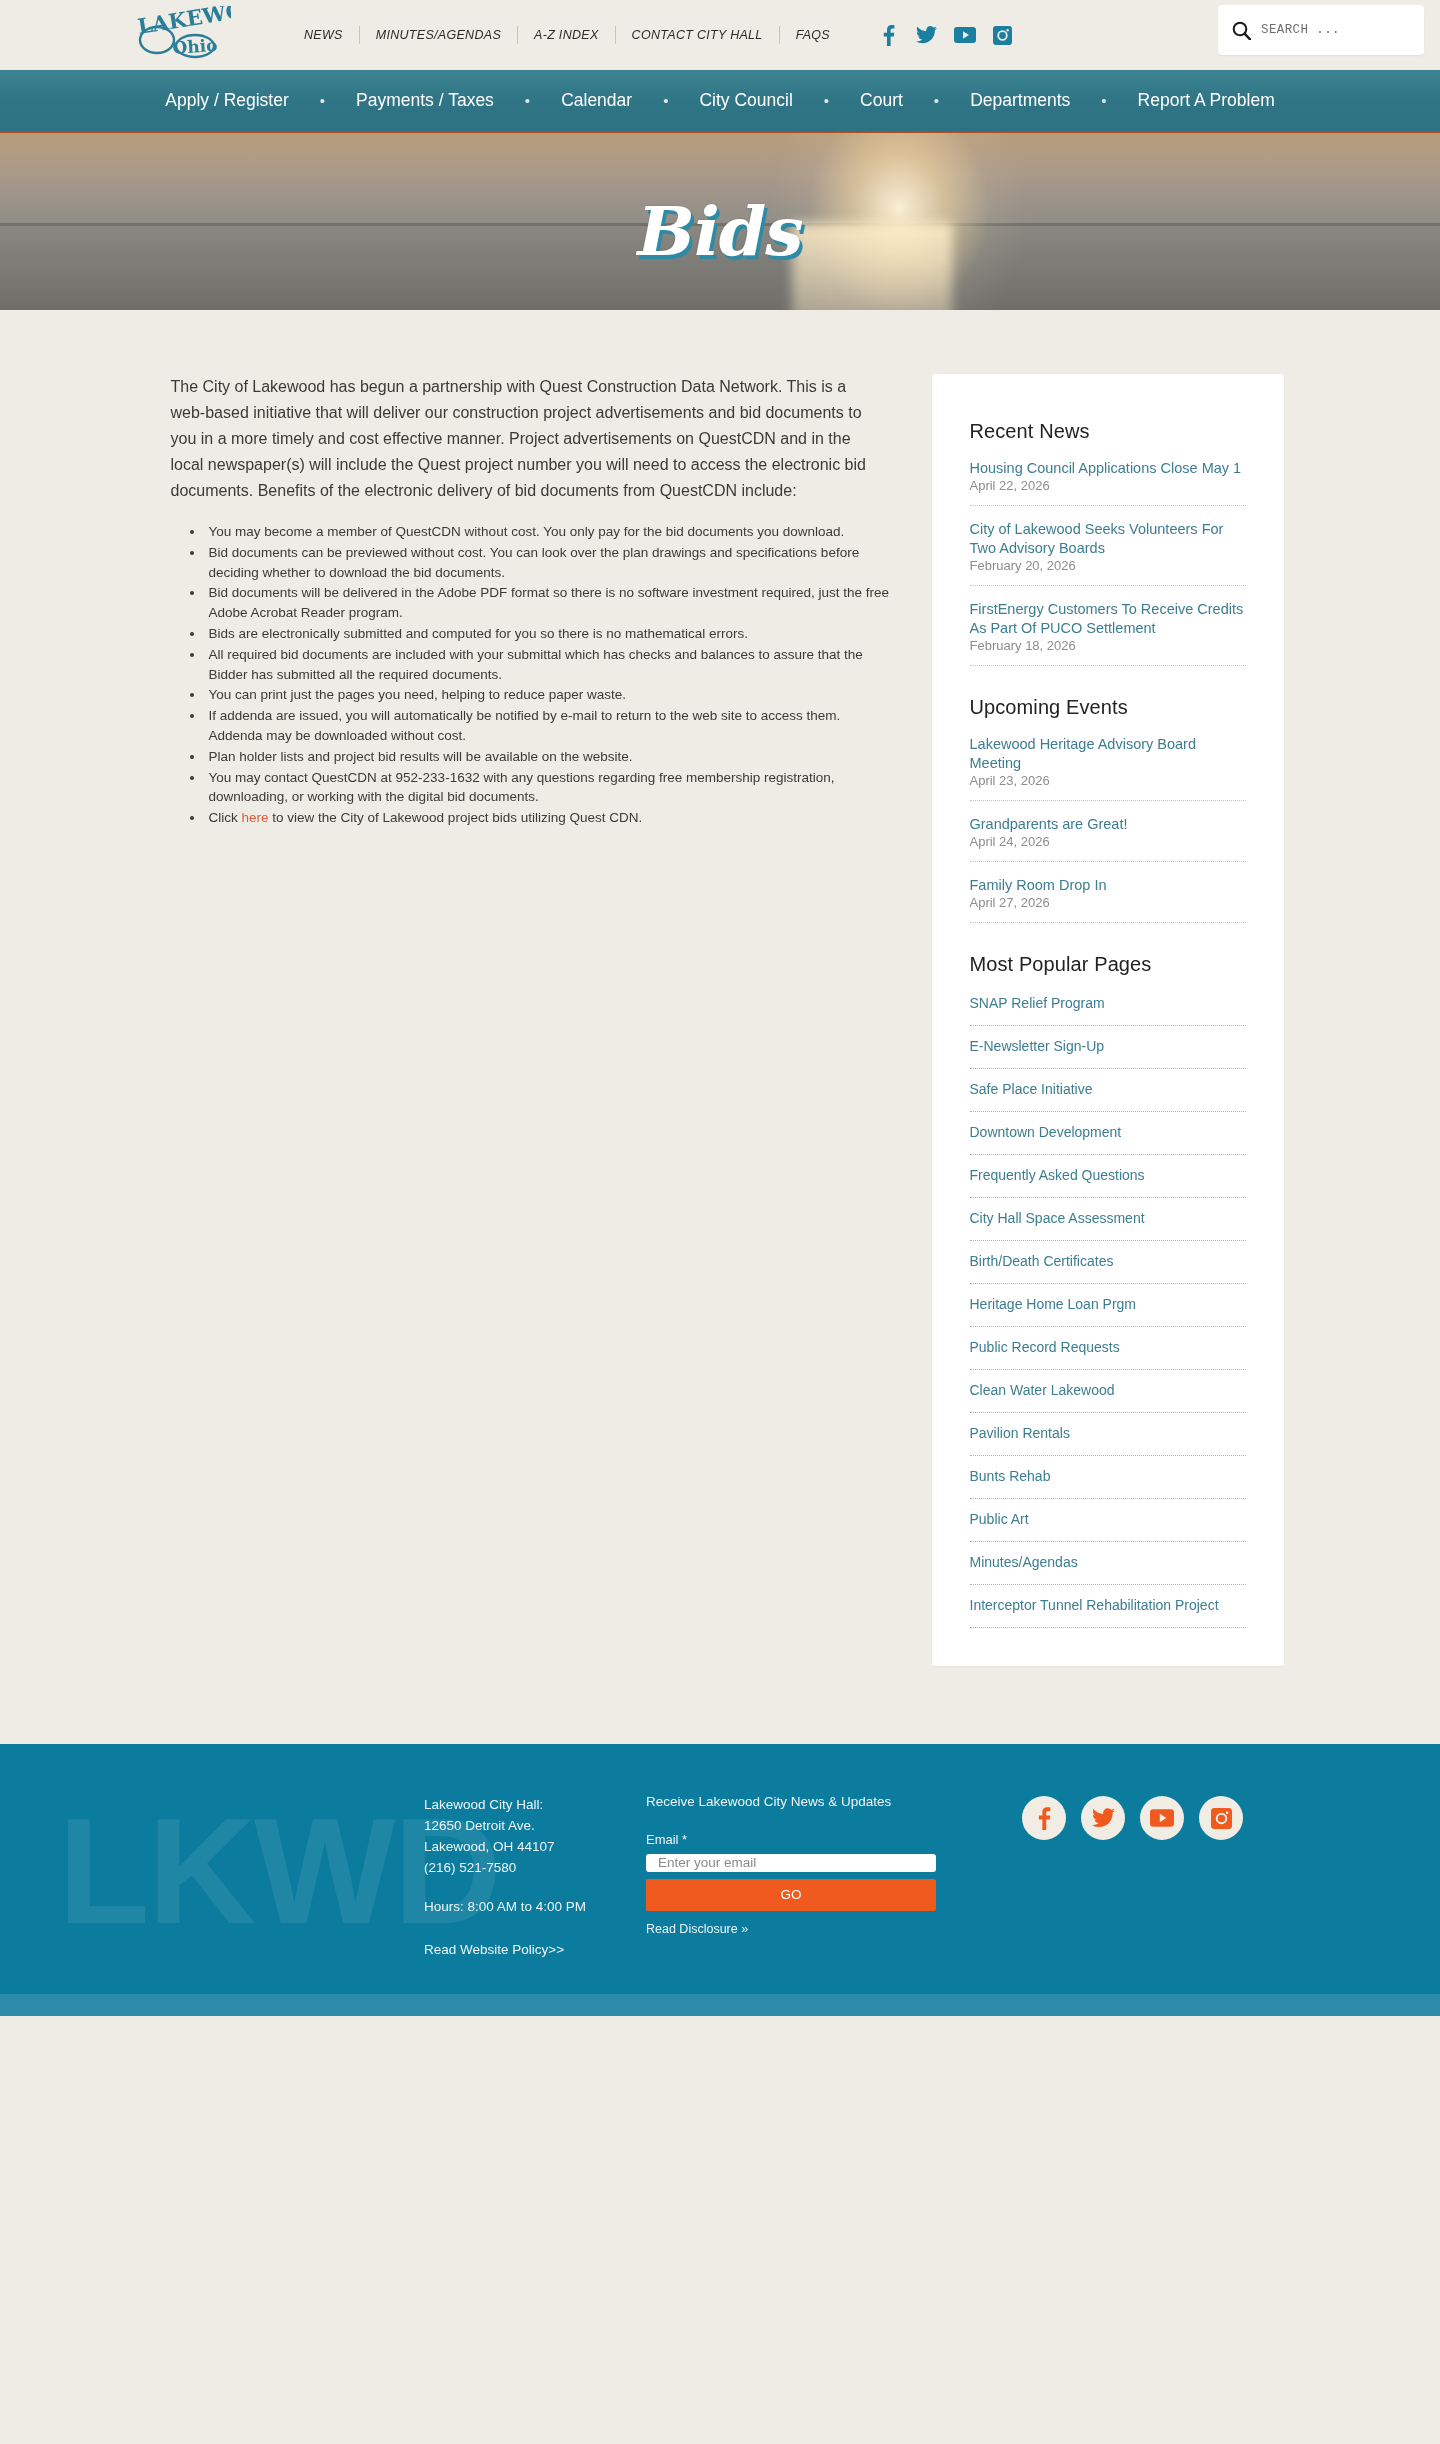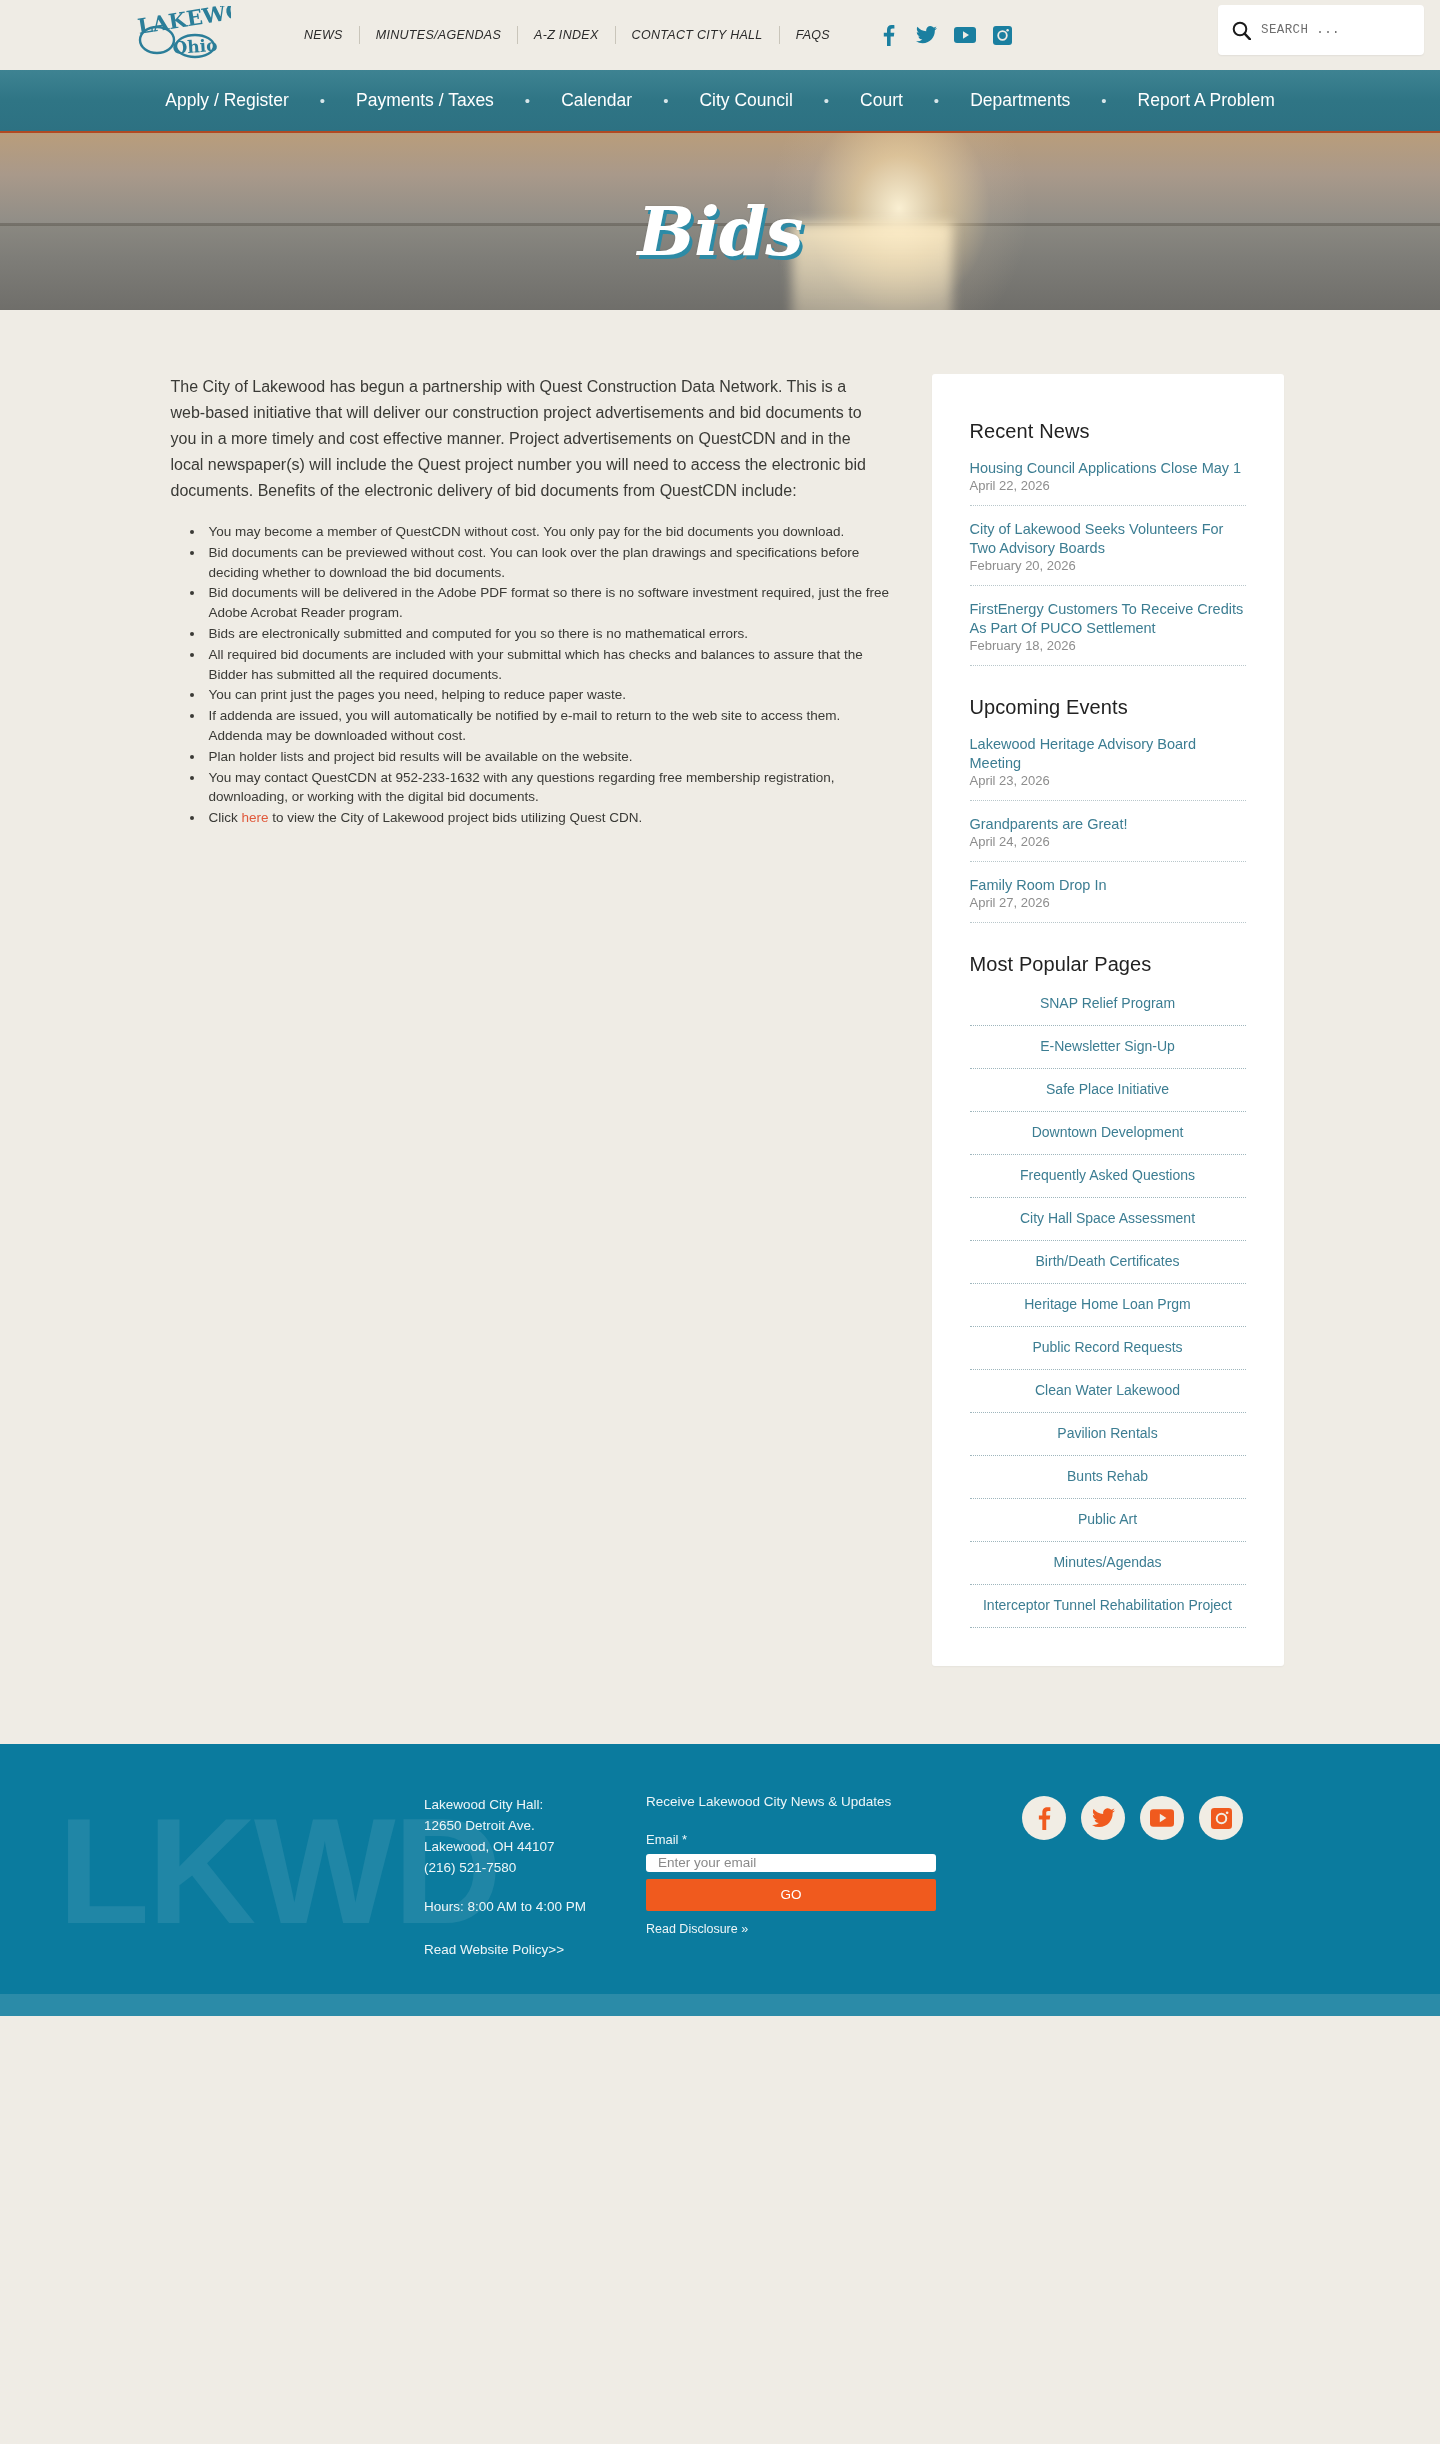--- a/index.html
+++ b/index.html
@@ -226,21 +226,20 @@
   .news-date {
     color: #8d8d8d;
     font-size: 13px;
   }
   .news-list { border-bottom: 1px dotted #b9c7cb; }
 
   .pop-list { }
   .pop-item {
     border-bottom: 1px dotted #9fb6bd;
     padding: 11px 0 13px 0;
-    text-align: center;
   }
   .pop-item:first-child { padding-top: 2px; }
   .pop-item a {
     color: #3c7d92;
     font-size: 14px;
     text-decoration: none;
   }
 
   
   .footer {

